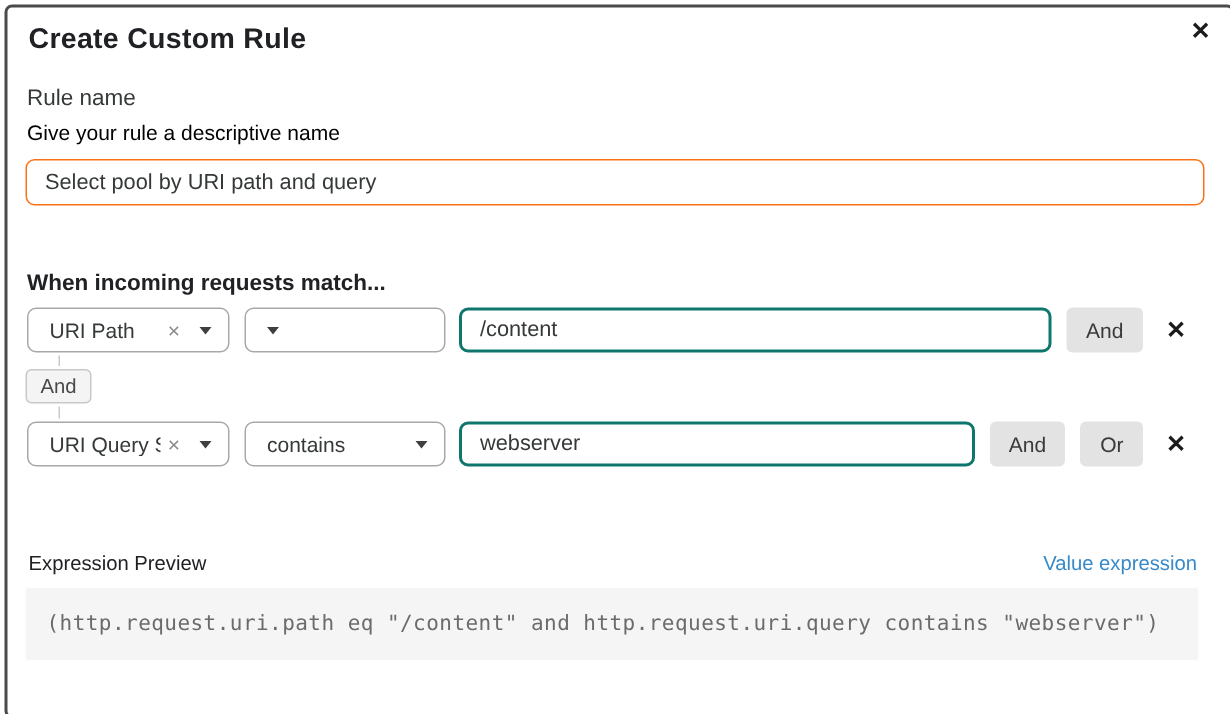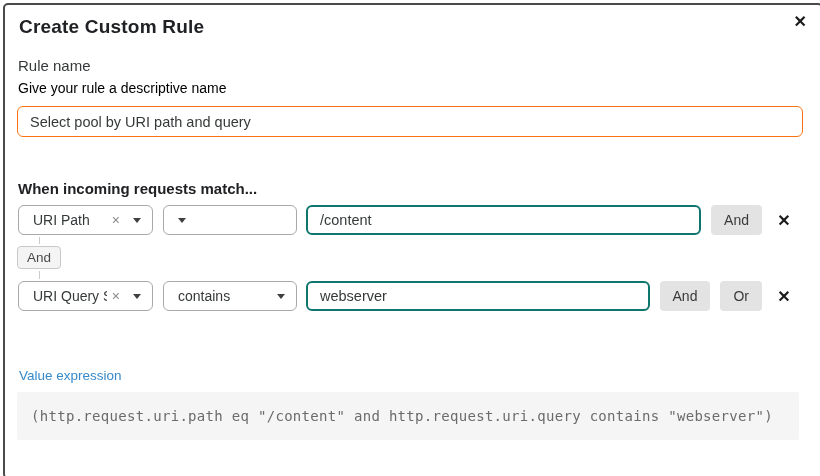--- a/index.html
+++ b/index.html
@@ -123,19 +123,20 @@
       <span class="dd-text">contains</span>
       <span class="dd-caret"></span>
     </div>
     <input class="value-input" type="text" value="webserver" style="">
     <button class="gray-btn">And</button>
     <button class="gray-btn">Or</button>
     <span class="row-delete">✕</span>
   </div>
 
   <div class="expr-head">
+    <span class="expr-label">Expression Preview</span>
     <a class="edit-link">Value expression</a>
   </div>
   <div class="code-block">
     <code>(http.request.uri.path eq "/content" and http.request.uri.query contains "webserver")</code>
   </div>
 
 </div>
 
 </body></html>

